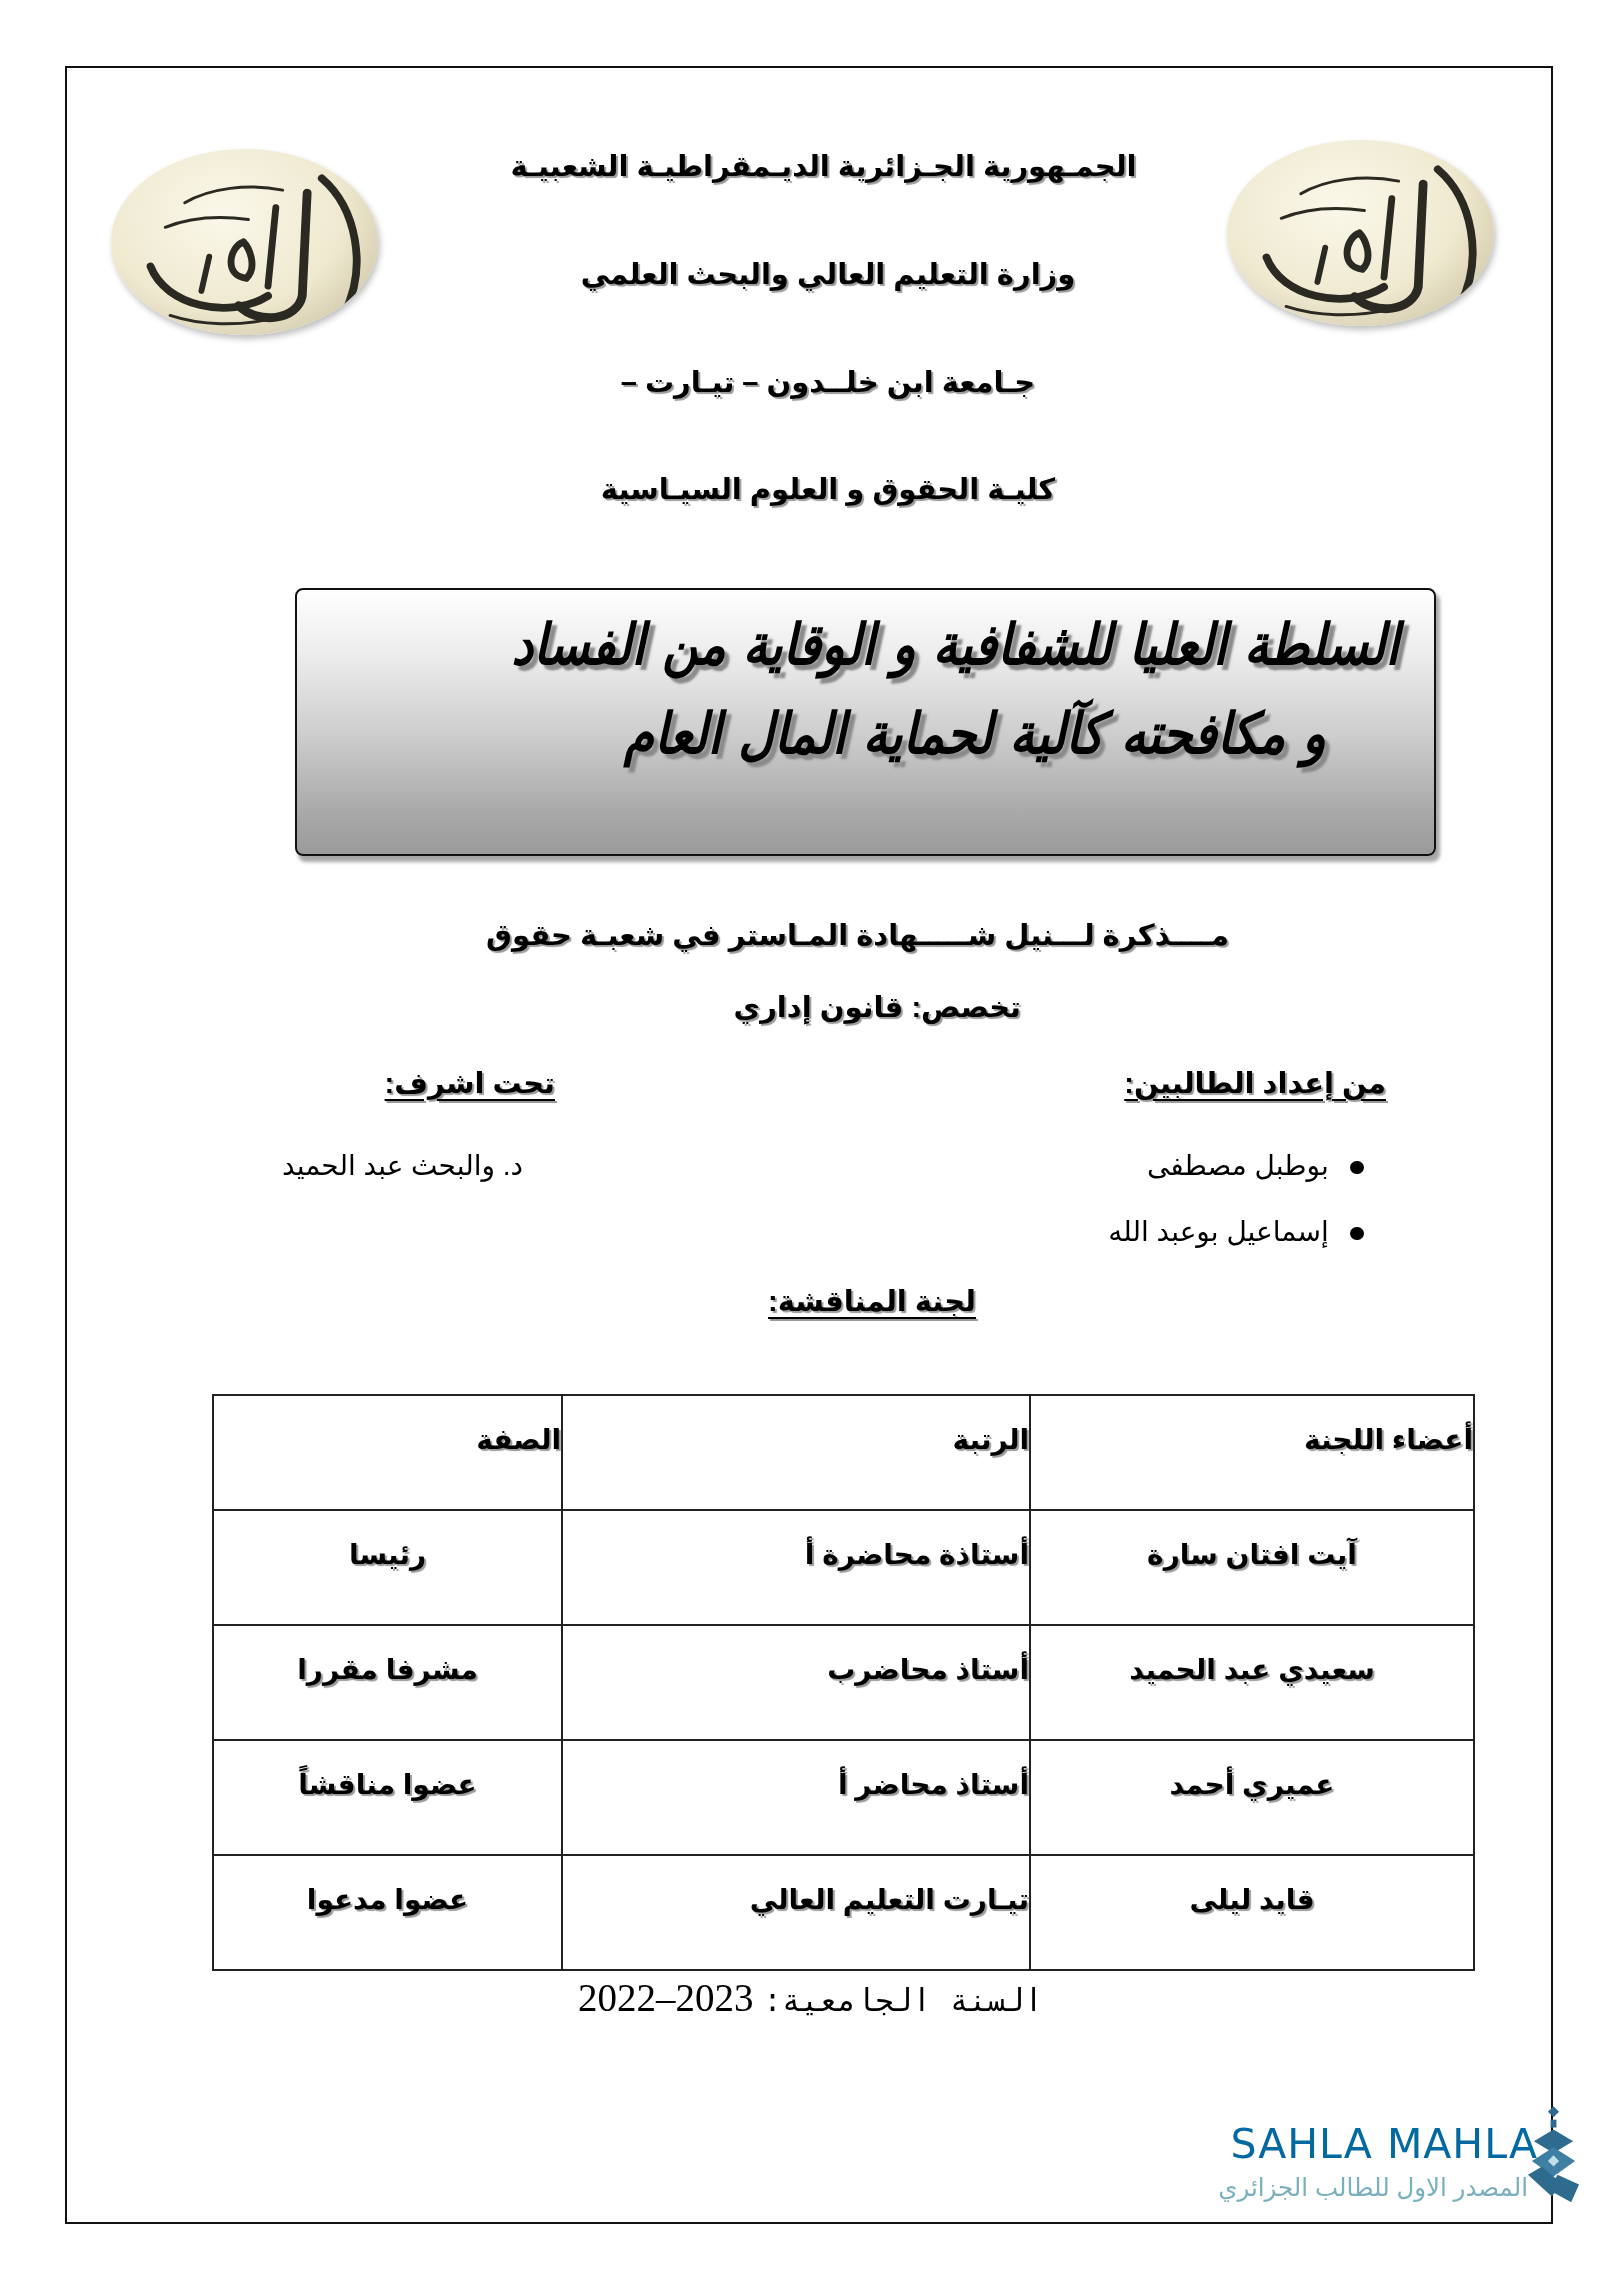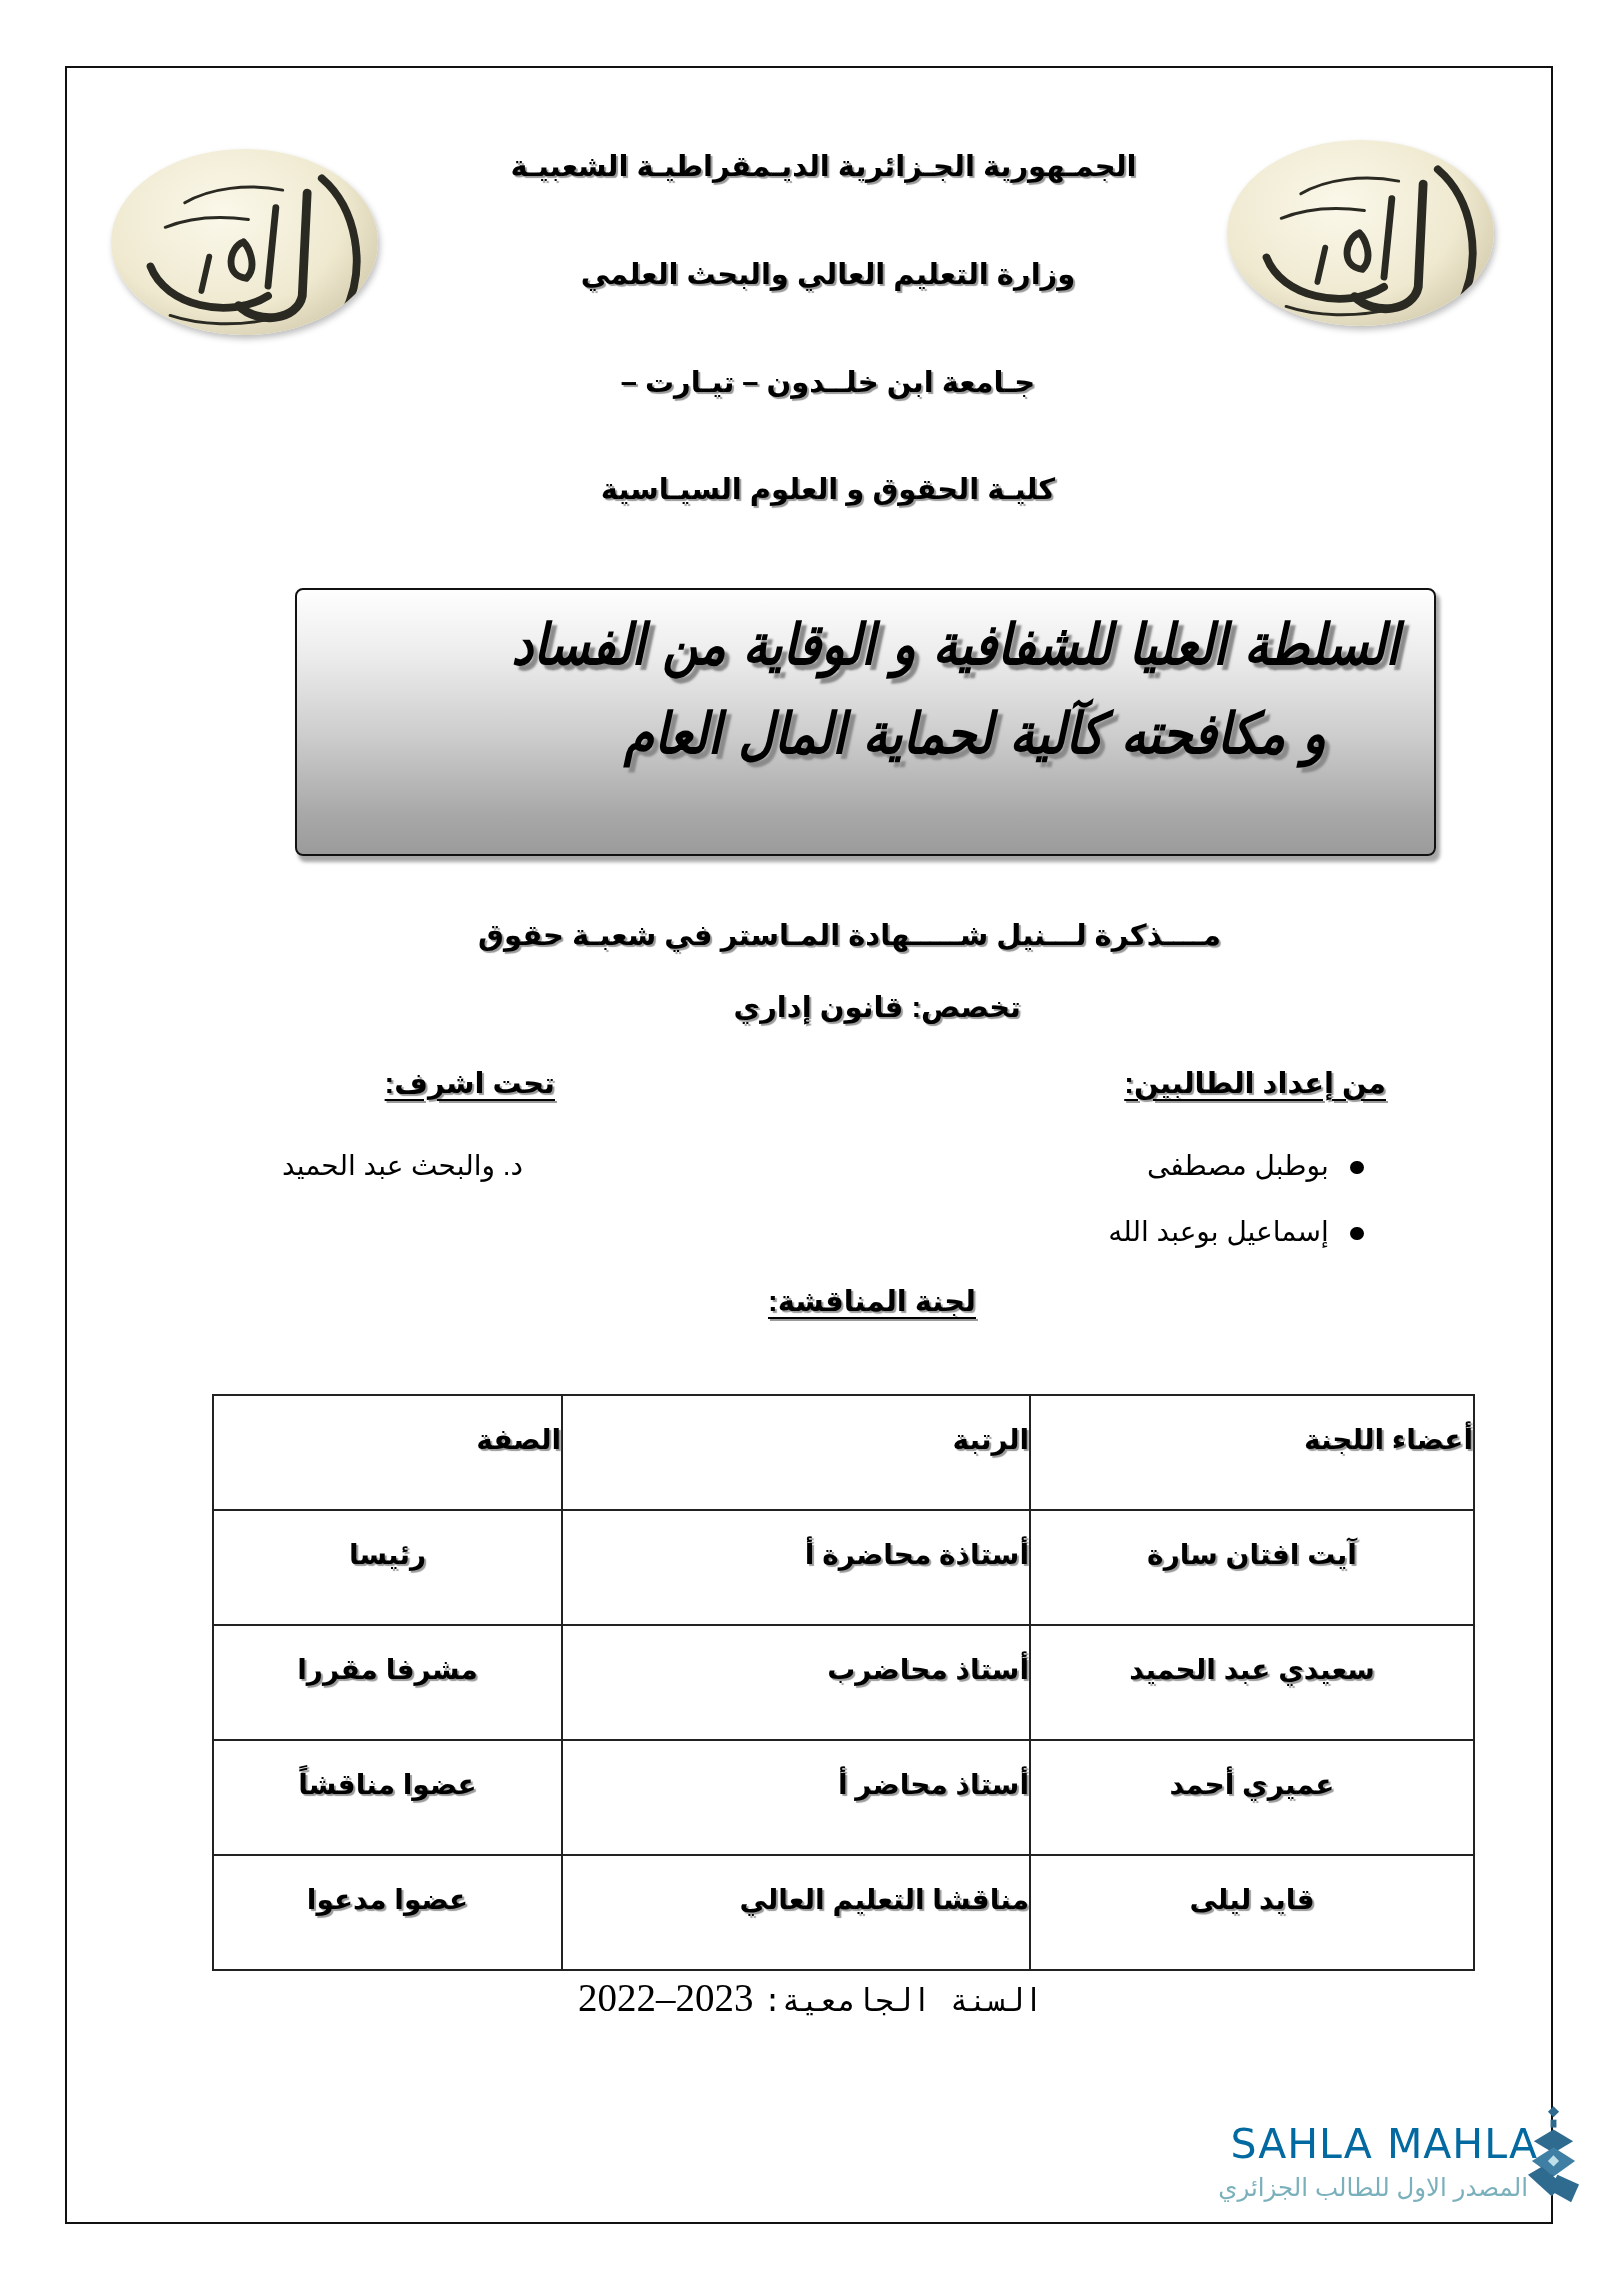--- a/index.html
+++ b/index.html
@@ -87,21 +87,21 @@
 <div class="header-line" style="top:149px; left:0; width:1647px;">الجمـهورية الجـزائرية الديـمقراطيـة الشعبيـة</div>
 <div class="header-line" style="top:257px; left:0; width:1656px;">وزارة التعليم العالي والبحث العلمي</div>
 <div class="header-line" style="top:365px; left:0; width:1656px;">جـامعة ابن خلــدون – تيـارت –</div>
 <div class="header-line" style="top:472px; left:0; width:1656px;">كليـة الحقوق و العلوم السيـاسية</div>
 
 <div class="title-box">
   <div class="title-line" style="right:35px; top:27.4px;">السلطة العليا للشفافية و الوقاية من الفساد</div>
   <div class="title-line" style="right:108px; top:116px;">و مكافحته كآلية لحماية المال العام</div>
 </div>
 
-<div class="sub" style="right:400px; top:918px;">مــــذكرة لـــنيل شـــــهادة المـاستر في شعبـة حقوق</div>
+<div class="sub" style="right:392px; top:918px;">مــــذكرة لـــنيل شـــــهادة المـاستر في شعبـة حقوق</div>
 <div class="sub" style="right:600px; top:990px;">تخصص: قانون إداري</div>
 
 <div class="sub uline" style="right:235px; top:1066px;">من إعداد الطالبين:</div>
 <div class="sub uline" style="right:1066px; top:1066px;">تحت اشرف:</div>
 
 <div class="plain" style="right:257px; top:1149px;">
   <span class="bullet"></span><span>بوطبل مصطفى</span>
 </div>
 <div class="plain" style="right:257px; top:1215px;">
   <span class="bullet"></span><span>إسماعيل بوعبد الله</span>
@@ -154,21 +154,21 @@
         </td>
     <td class="val-role">
           <div class="cell">عضوا مناقشاً</div>
         </td>
   </tr>
   <tr>
     <td class="val-name">
           <div class="cell">قايد ليلى</div>
         </td>
     <td class="val-rank">
-          <div class="cell">مناقشا التعليم العالي</div>
+          <div class="cell">تيـارت التعليم العالي</div>
         </td>
     <td class="val-role">
           <div class="cell">عضوا مدعوا</div>
         </td>
   </tr>
 </tbody>
   </table>
 
 <div class="year">
   <span class="lbl">السنة الجامعية:</span>

